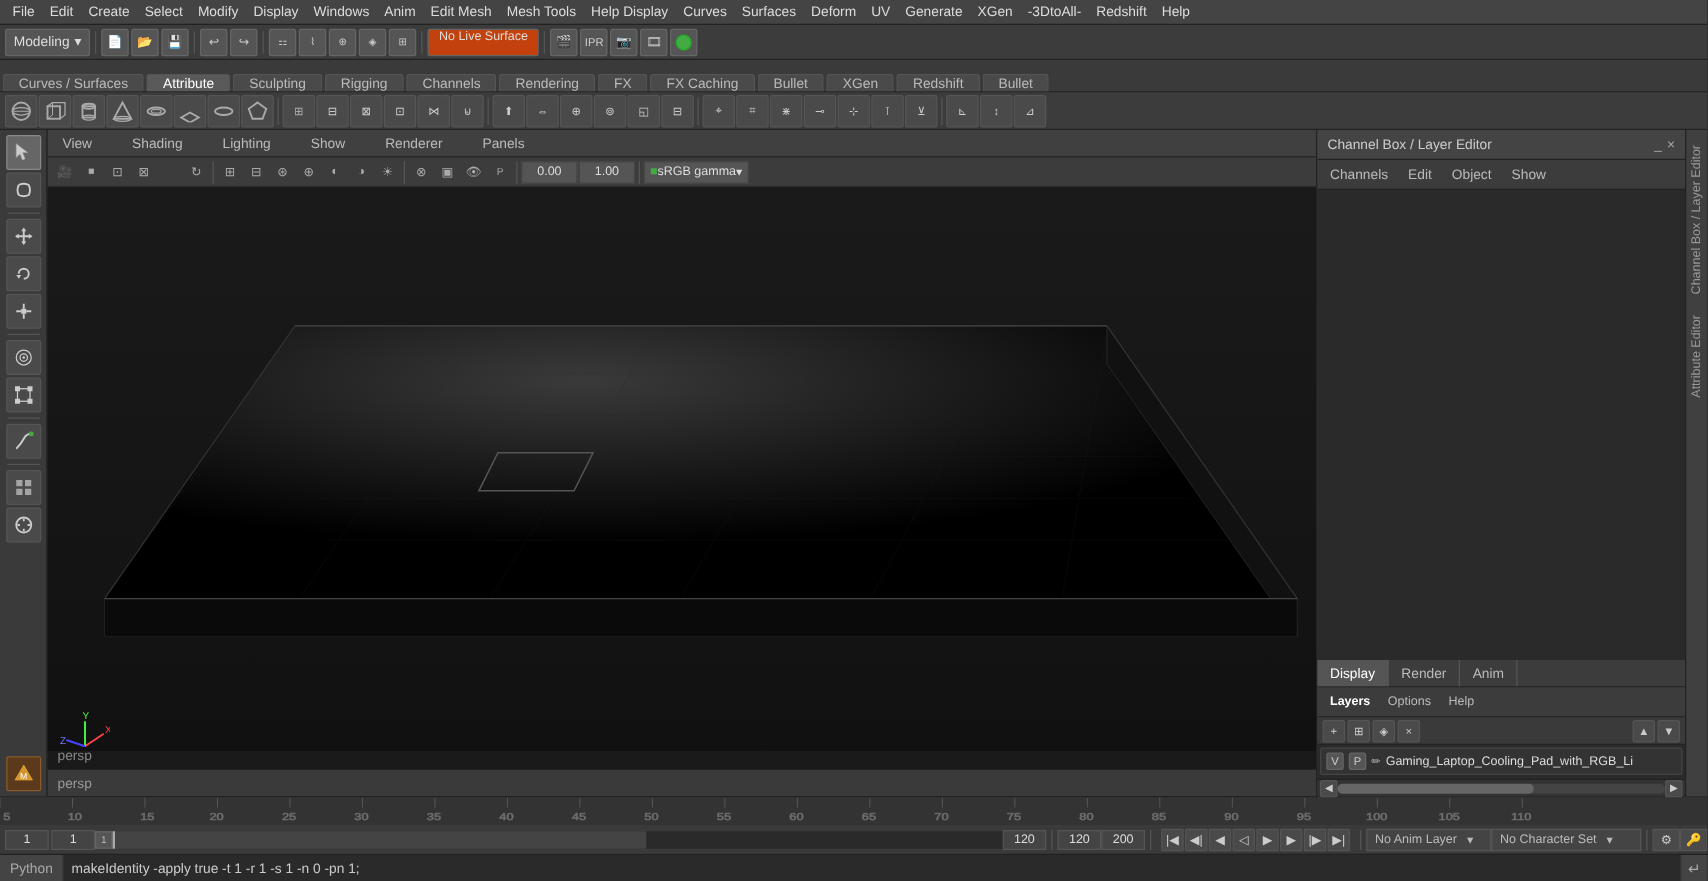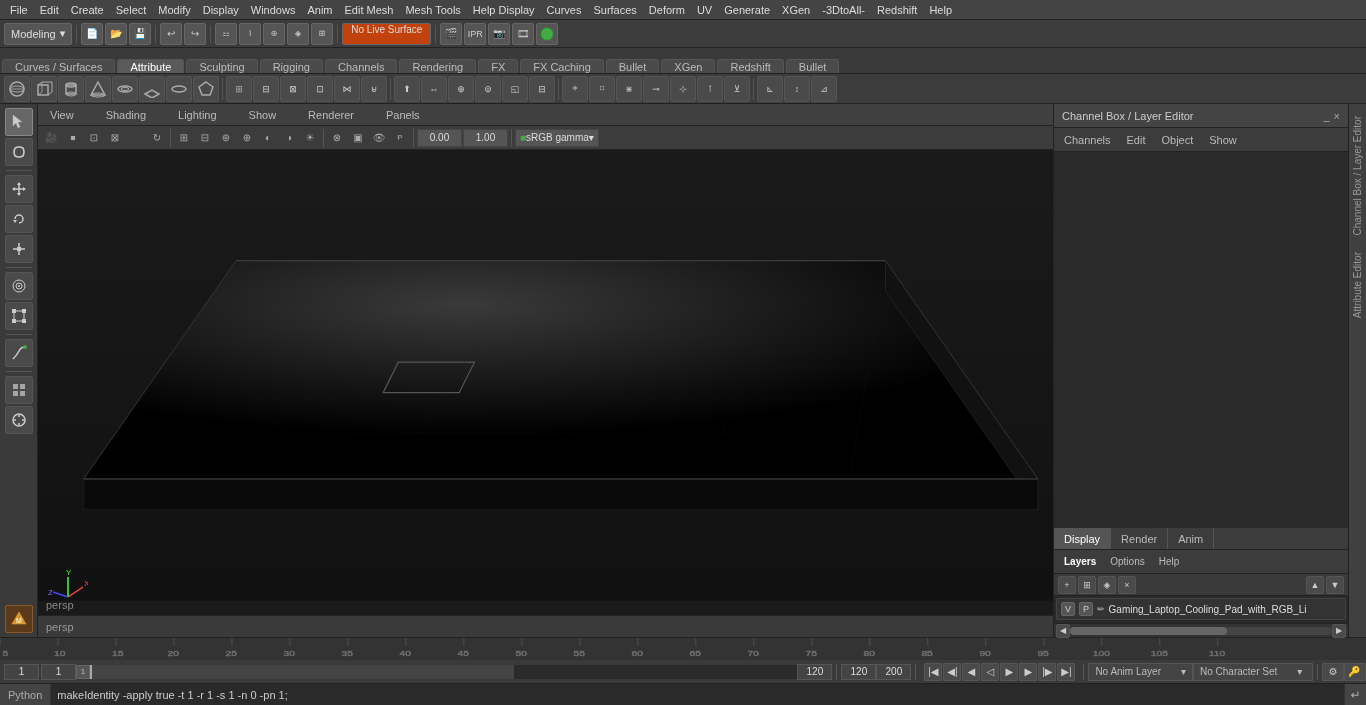--- a/index.html
+++ b/index.html
@@ -540,21 +540,21 @@
     
     .anim-dropdown {
       height: 18px;
       background: #444;
       border: 1px solid #555;
       color: #bbb;
       font-size: 10px;
       padding: 0 6px;
       display: flex;
       align-items: center;
-      gap: 20px;
+      gap: 8px;
       cursor: pointer;
       min-width: 100px;
     }
 
     
     #rp-inner-tabs {
       height: 22px;
       background: #3c3c3c;
       display: flex;
       align-items: center;

